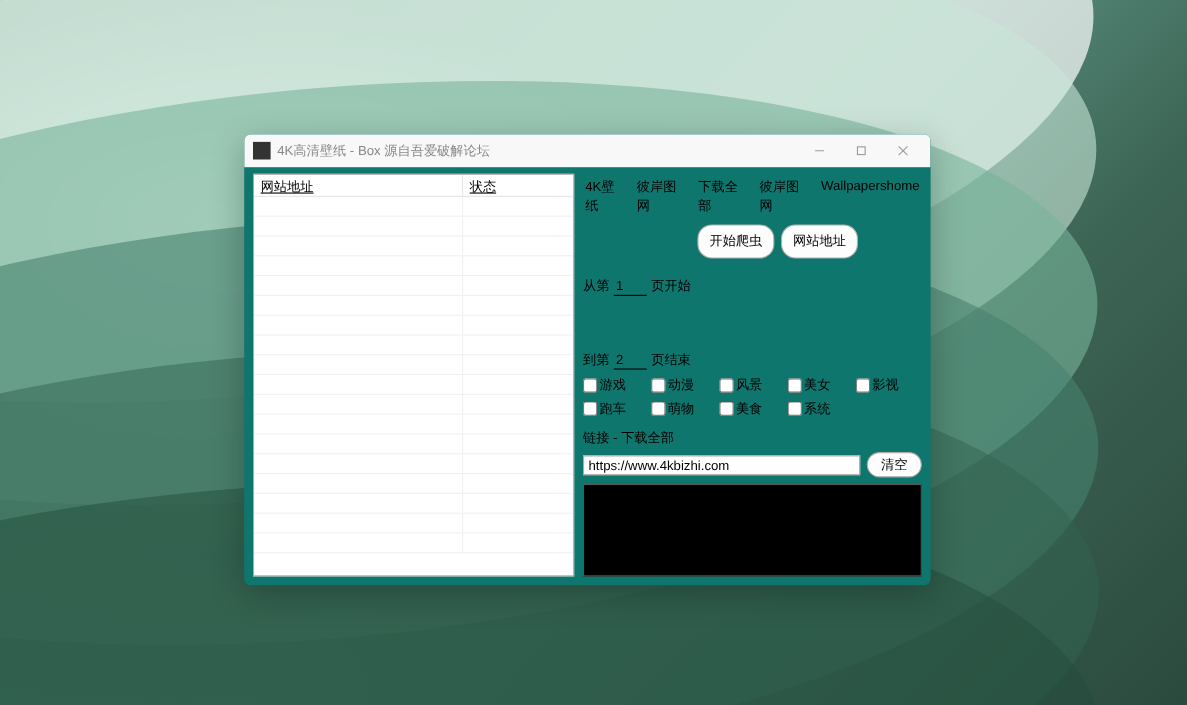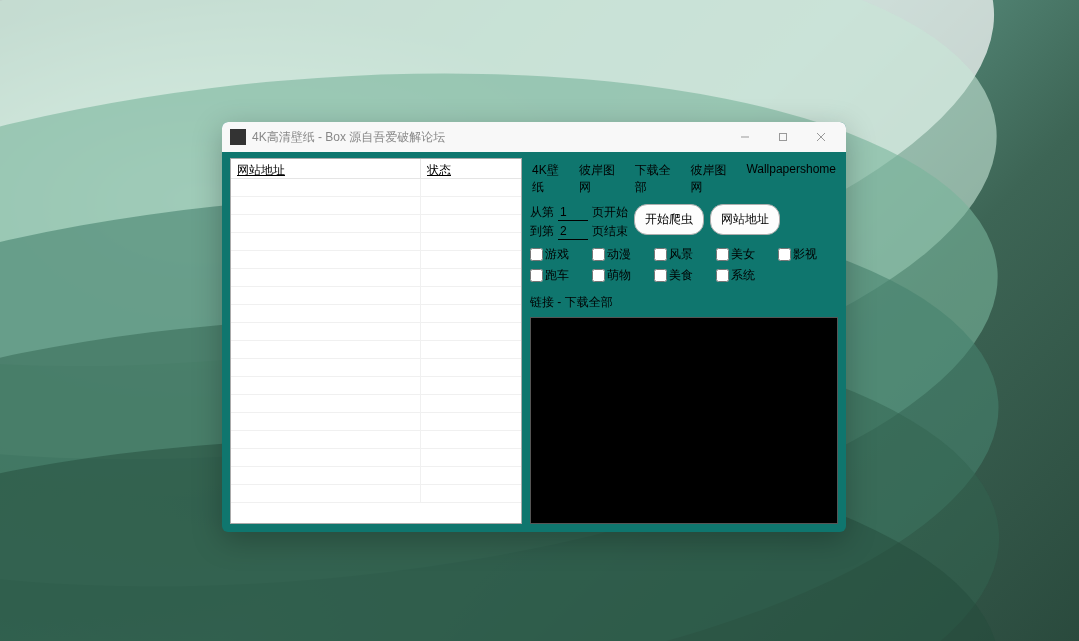--- a/index.html
+++ b/index.html
@@ -127,21 +127,21 @@
   padding: 2px 2px;
   cursor: pointer;
   color: #000;
 }
 .page-controls {
   display: flex;
   align-items: flex-start;
   gap: 6px;
 }
 .page-rows { display: flex; flex-direction: column; gap: 2px; }
-.page-row { display: flex; align-items: center; gap: 4px; }
+.page-row { display: flex; align-items: center; gap: 4px; margin-top: 48px; }
 .page-row input {
   width: 30px;
   height: 16px;
   border: none;
   border-bottom: 1px solid #000;
   text-align: left;
   padding: 0 2px;
   font-size: 12px;
   background: transparent;
 }
@@ -346,17 +346,21 @@
             <input type="checkbox" style="">
             <span>美食</span>
           </label>
         <label class="chk">
             <input type="checkbox" style="">
             <span>系统</span>
           </label>
       </div>
 
       <div class="link-label">链接 - 下载全部</div>
+      <div class="link-row">
+        <input type="text" value="https://www.4kbizhi.com" style="">
+        <button class="btn small">清空</button>
+      </div>
 
       <div class="preview"></div>
     </div>
   </div>
 </div>
 
 </body></html>

